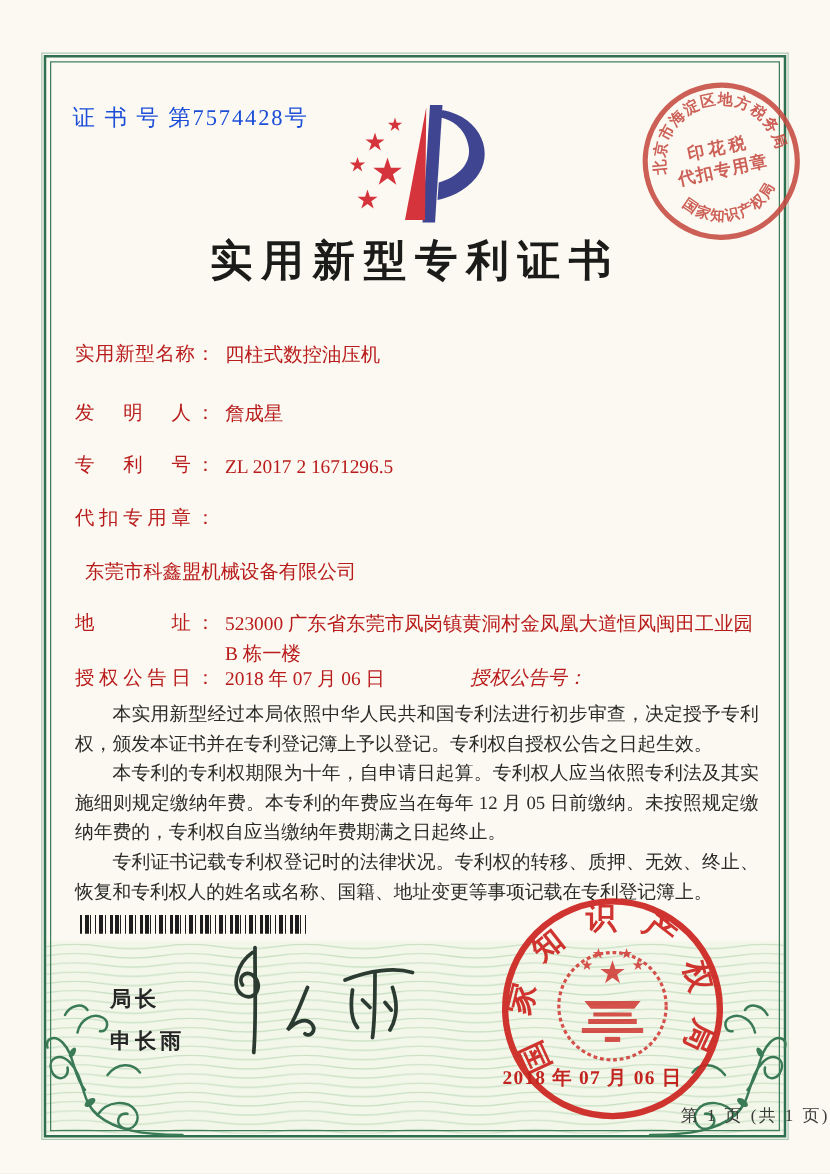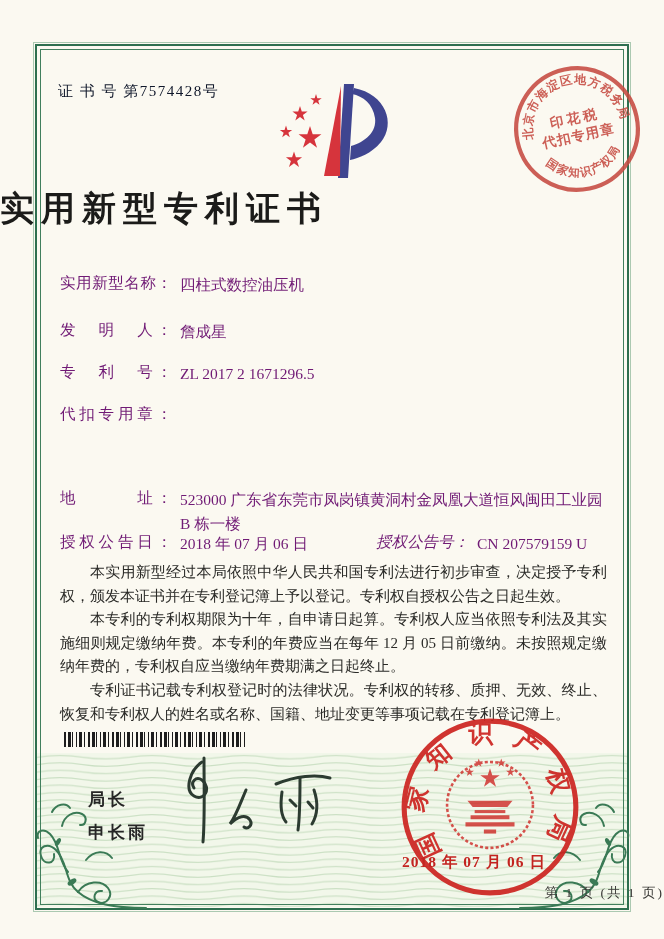--- a/index.html
+++ b/index.html
@@ -7,26 +7,26 @@
         font-family:"Liberation Serif","DejaVu Serif",serif;color:#222;}
   
   .frame{position:absolute;left:33px;top:42px;width:596px;height:868px;border:1px solid #abc9b1;}
   .frame::before{content:"";position:absolute;inset:1px;border:2px solid #2e6f4f;}
   .frame::after{content:"";position:absolute;inset:6px;border:1px solid #417f5d;}
   
   .waves{position:absolute;left:37px;top:753px;width:590px;height:154px;}
   .flourish{position:absolute;width:116px;height:120px;}
   .flourish.left{left:32px;top:794px;}
   .flourish.right{right:30px;top:794px;transform:scaleX(-1);}
-  .cert-no{position:absolute;left:58px;top:82px;font-size:15px;letter-spacing:1.5px;color:#0f172a;}
+  .cert-no{position:absolute;left:58px;top:82px;font-size:18px;letter-spacing:1.5px;color:#1d4ed8;}
   .tax-stamp{position:absolute;left:512px;top:64px;width:130px;height:130px;transform:rotate(-12deg);opacity:.88;}
   .logo{position:absolute;left:272px;top:80px;width:128px;height:110px;}
-  .title{position:absolute;left:0;right:0;top:186px;text-align:left;font-size:34px;font-weight:700;
+  .title{position:absolute;left:0;right:0;top:186px;text-align:center;font-size:34px;font-weight:700;
          letter-spacing:7px;color:#1b1b19;}
-  .frow{position:absolute;left:60px;width:548px;font-size:15.5px;color:#701a75;display:flex;}
+  .frow{position:absolute;left:60px;width:548px;font-size:15.5px;color:#b91c1c;display:flex;}
   .flabel{flex:none;display:inline-block;width:112px;text-align:justify;text-align-last:justify;white-space:pre-wrap;}
   .fvalue{margin-left:8px;line-height:1.55;}
   .r1{top:273px}.r2{top:320px}.r3{top:362px}.r4{top:404px}.r5{top:446px}.r6{top:488px}.r7{top:532px}
   .grant-right{position:absolute;left:316px;top:0;display:flex;}
   .grant-right .flabel{width:auto;text-align-last:auto;font-style:italic;}
   .paras{position:absolute;left:60px;top:561px;width:547px;font-size:15px;line-height:23.6px;
          color:#2a2a27;text-align:justify;font-family:Liberation Serif, serif;}
   .paras p{margin:0;text-indent:2em;}
   .barcode{position:absolute;left:64px;top:732px;width:182px;height:15px;
     background:repeating-linear-gradient(90deg,
@@ -132,31 +132,31 @@
     <span class="fvalue">詹成星</span>
   </div>
   <div class="frow r3">
     <span class="flabel">专　利　号：</span>
     <span class="fvalue">ZL 2017 2 1671296.5</span>
   </div>
   <div class="frow r4">
     <span class="flabel">代扣专用章：</span>
   </div>
   <div class="frow r5">
+    <span class="fvalue">东莞市科鑫盟机械设备有限公司</span>
   </div>
   <div class="frow r6">
     <span class="flabel">地　　　址：</span>
     <span class="fvalue">523000 广东省东莞市凤岗镇黄洞村金凤凰大道恒风闽田工业园 B 栋一楼</span>
   </div>
   <div class="frow r7">
     <span class="flabel">授权公告日：</span>
     <span class="fvalue">2018 年 07 月 06 日</span>
     <span class="grant-right">
       <span class="flabel">授权公告号：</span>
-      <span class="fvalue">CN 207579159 U</span>
     </span>
   </div>
 
   <div class="paras">
     <p>本实用新型经过本局依照中华人民共和国专利法进行初步审查，决定授予专利权，颁发本证书并在专利登记簿上予以登记。专利权自授权公告之日起生效。</p>
     <p>本专利的专利权期限为十年，自申请日起算。专利权人应当依照专利法及其实施细则规定缴纳年费。本专利的年费应当在每年 12 月 05 日前缴纳。未按照规定缴纳年费的，专利权自应当缴纳年费期满之日起终止。</p>
     <p>专利证书记载专利权登记时的法律状况。专利权的转移、质押、无效、终止、恢复和专利权人的姓名或名称、国籍、地址变更等事项记载在专利登记簿上。</p>
   </div>
 
   <div class="barcode"></div>

